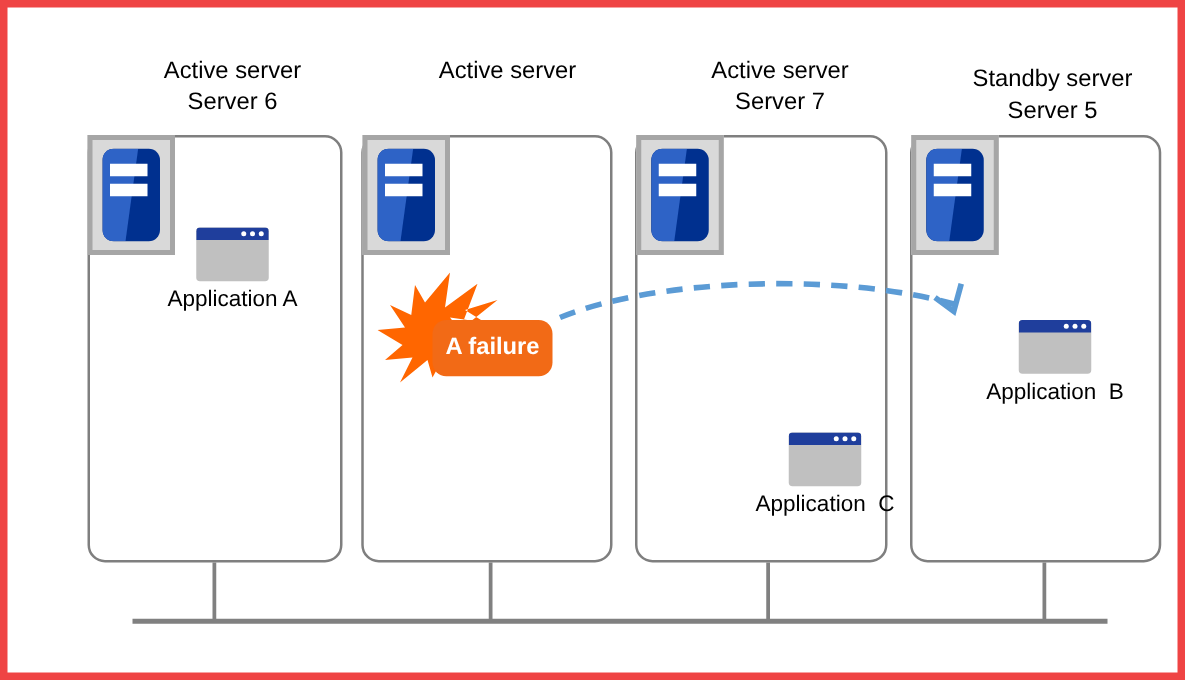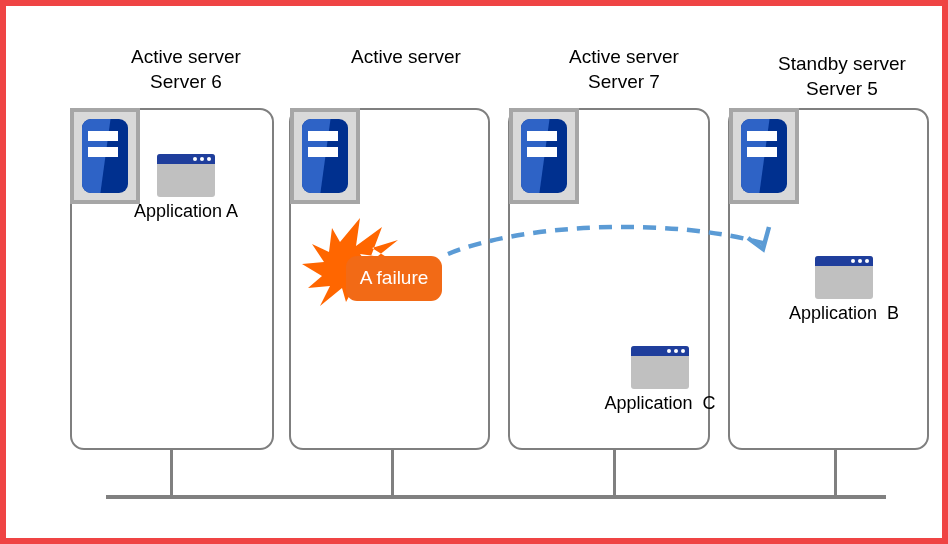--- a/index.html
+++ b/index.html
@@ -97,21 +97,21 @@
     background: #ffffff;
   }
   .app-label {
     font-size: 18px;
     color: #000000;
     margin-top: 4px;
     white-space: pre;
   }
 
   
-  .failure-wrap { position: absolute; }
+  .failure-wrap { position: absolute; font-weight: bold; }
   .burst {
     position: absolute;
     left: 0; top: 0;
     width: 110px; height: 95px;
   }
   .failure-badge {
     position: absolute;
     left: 44px; top: 38px;
     width: 96px;
     padding: 9px 6px 11px;
@@ -183,21 +183,21 @@
       <div class="bar b2"></div>
     </div>
   </div>
   <div class="server-icon" style="left:723px; top:102px;">
     <div class="chip">
       <div class="bar b1"></div>
       <div class="bar b2"></div>
     </div>
   </div>
 
-  <div class="app-group" style="left:110px; top:148px; width:140px;">
+  <div class="app-group" style="left:110px; top:176px; width:140px;">
     <div class="app-win">
       <div class="titlebar">
         <span class="dot"></span>
         <span class="dot"></span>
         <span class="dot"></span>
       </div>
     </div>
     <div class="app-label">Application A</div>
   </div>
 

